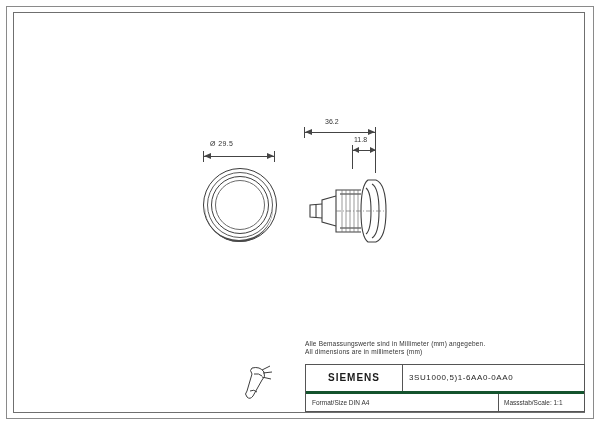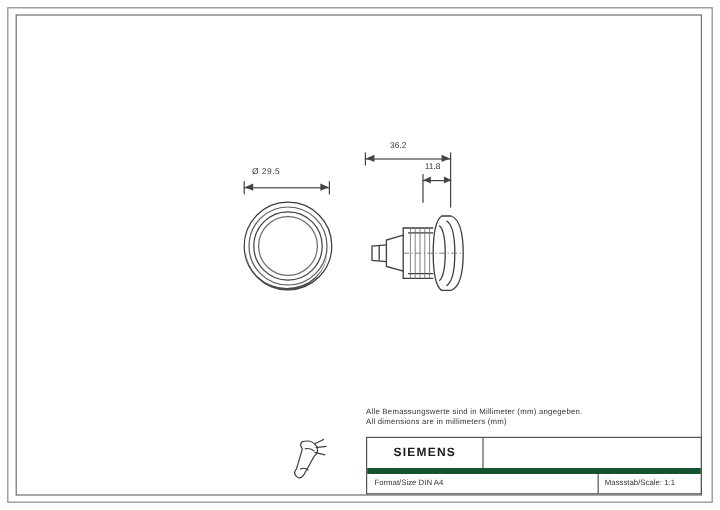--- a/index.html
+++ b/index.html
@@ -63,21 +63,21 @@
 
   
   .notes{position:absolute;left:305px;top:340px;font-size:6.5px;line-height:8px;color:#333;letter-spacing:.2px;}
 
   
   .titleblock{
     position:absolute;left:305px;top:364px;width:278px;height:46px;
     border:1px solid #555;
     display:flex;flex-direction:column;
   }
-  .tb-top{display:flex;flex:1 1 60%;border-bottom:5px solid #14532d;}
+  .tb-top{display:flex;flex:1 1 60%;border-bottom:3px solid #14532d;}
   .tb-logo{flex:0 0 96px;border-right:1px solid #555;display:flex;align-items:center;justify-content:center;}
   .tb-logo-text{font-size:10px;font-weight:bold;letter-spacing:1px;color:#1b1b1b;font-family:"Liberation Sans",sans-serif;}
   .tb-part{flex:1;display:flex;align-items:center;padding-left:6px;font-size:8px;letter-spacing:.6px;color:#1f1f1f;}
   .tb-bottom{display:flex;flex:1 1 40%;}
   .tb-format{flex:0 0 186px;border-right:1px solid #555;display:flex;align-items:center;padding-left:6px;font-size:6.5px;color:#333;}
   .tb-scale{flex:1;display:flex;align-items:center;padding-left:5px;font-size:6.5px;color:#333;}
 </style>
 </head>
 <body>
 
@@ -150,20 +150,21 @@
   <div class="notes">
     <div>Alle Bemassungswerte sind in Millimeter (mm) angegeben.</div>
     <div>All dimensions are in millimeters (mm)</div>
   </div>
 
   <div class="titleblock">
     <div class="tb-top">
       <div class="tb-logo">
         <span class="tb-logo-text">SIEMENS</span>
       </div>
+      <div class="tb-part">3SU1000,5)1-6AA0-0AA0</div>
     </div>
     <div class="tb-bottom">
       <div class="tb-format">Format/Size  DIN A4</div>
       <div class="tb-scale">Massstab/Scale: 1:1</div>
     </div>
   </div>
 
 </div>
 
 </body></html>

